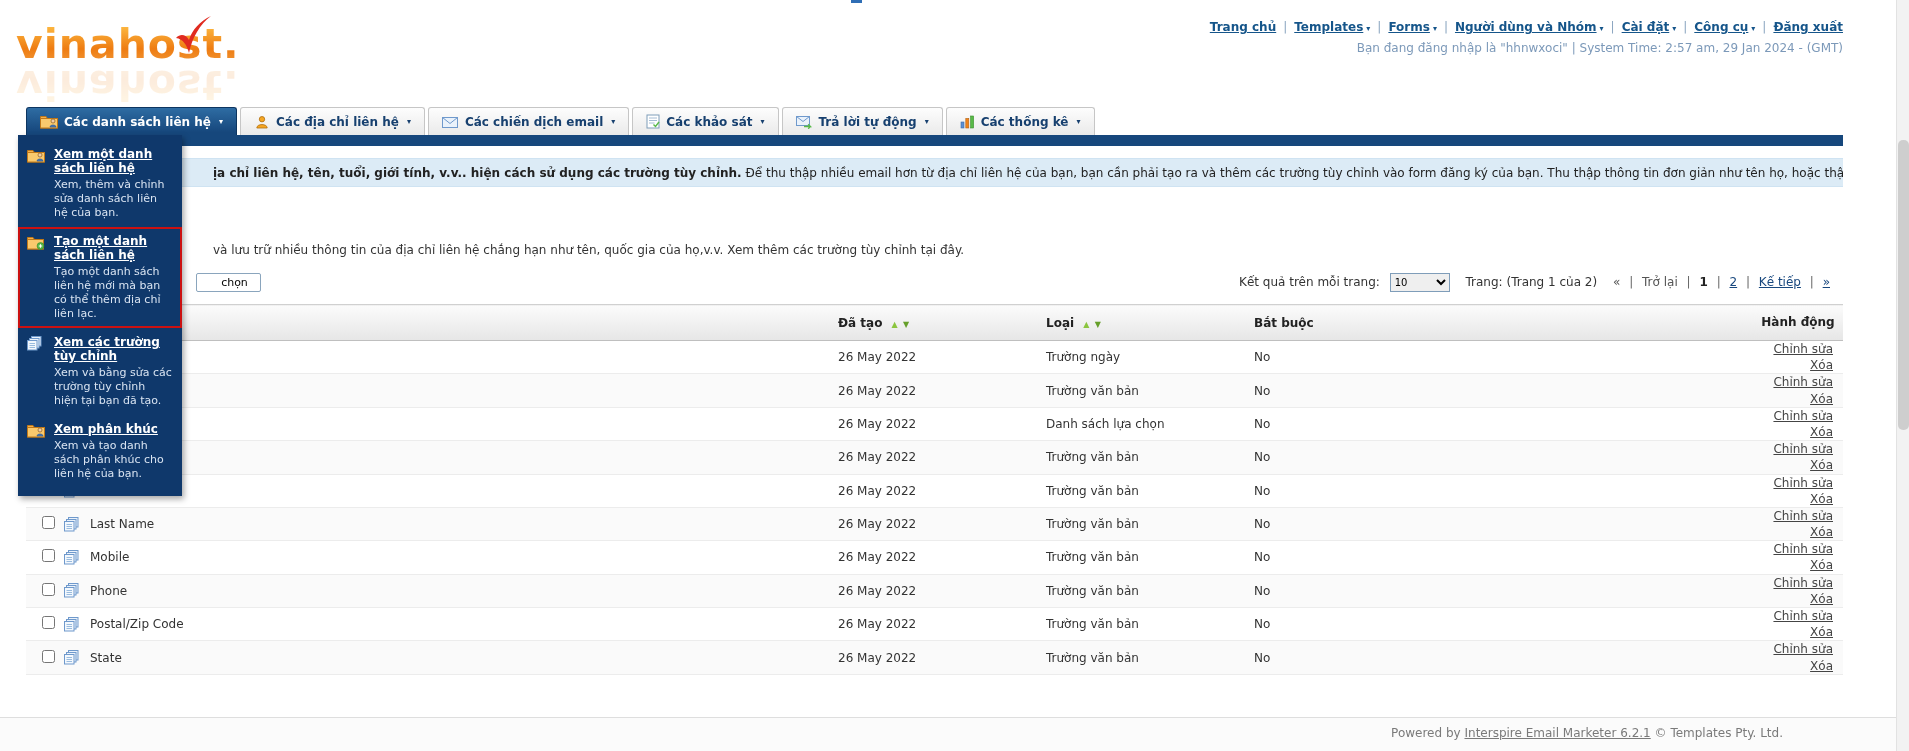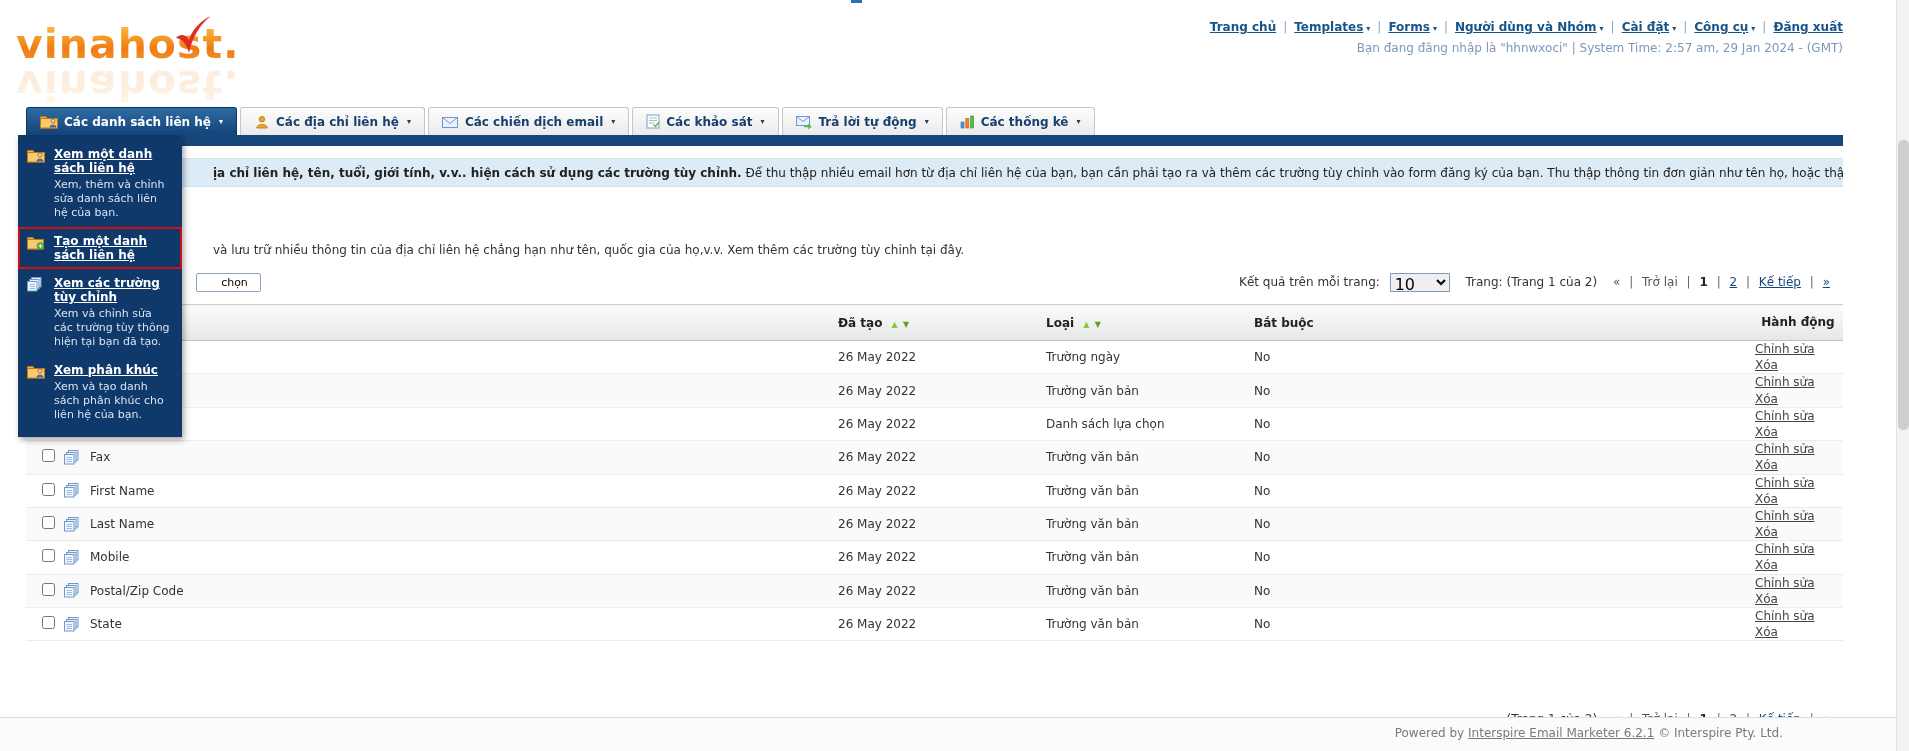--- a/index.html
+++ b/index.html
@@ -52,41 +52,41 @@
   }
   .info-bold { font-weight:bold; }
   .desc-line { margin-top:56px; padding-left:187px; white-space:nowrap; overflow:hidden; }
 
   .toolbar { margin-top:16px; height:21px; position:relative; text-align:right; padding-right:13px; white-space:nowrap; }
   .action-button {
     position:absolute; left:170px; top:0; width:65px; height:19px; background:#fff;
     border:1px solid #8aa5bd; border-radius:2px; font-size:11px; text-align:center;
     padding-left:12px; line-height:16px; font-family:inherit; cursor:pointer;
   }
-  .per-page-select { width:60px; height:19px; border:1px solid #7f9db9; font-size:16px; margin:0 10px 0 6px; vertical-align:middle; font-family:inherit; }
+  .per-page-select { width:60px; height:19px; border:1px solid #7f9db9; font-size:10px; margin:0 10px 0 6px; vertical-align:middle; font-family:inherit; }
   .pg-gap { margin:0 12px 0 2px; }
   .pg-muted { color:#555; }
   .pg-sep { margin:0 5px; color:#666; }
   .pg-current { font-weight:bold; color:#222; }
   .pg-link { color:#17477e; text-decoration:underline; }
 
   
   .fields-table { margin-top:10px; width:100%; border-collapse:collapse; table-layout:fixed; }
   .fields-table th {
     height:36px; background:linear-gradient(180deg,#fbfbfb,#e6e6e6);
     border-top:1px solid #d0d0d0; border-bottom:1px solid #bfbfbf;
     font-weight:bold; text-align:left; vertical-align:middle; padding:0 2px; color:#222;
   }
   .fields-table th.action-th { text-align:center; line-height:1.3; }
   .fields-table td { height:27px; border-bottom:1px solid #ececec; padding:0 2px; vertical-align:middle; }
   .fields-table tr:nth-child(even) td { background:#fafafa; }
   .cb-cell { padding-left:16px !important; }
   .sort-up { color:#8bc53f; font-size:8px; margin-left:5px; cursor:pointer; }
   .sort-down { color:#669f2a; font-size:8px; margin-left:1px; cursor:pointer; }
-  .action-cell { text-align:left; padding-right:10px !important; line-height:1.35; }
+  .action-cell { text-align:right; padding-right:10px !important; line-height:1.35; }
   .action-link { color:#444; text-decoration:underline; }
   .row-cb { width:13px; height:13px; }
 
   .bottom-paging { margin-top:71px; text-align:right; padding-right:13px; white-space:nowrap; }
 
   
   .footer {
     position:absolute; left:0; top:717px; width:1909px; height:34px;
     background:#fbfbfb; border-top:1px solid #dedede; text-align:right;
     padding-right:126px; line-height:31px; color:#7a7a7a;
@@ -339,20 +339,34 @@
           <td class="action-cell"><a class="action-link">Chỉnh sửa</a> <a class="action-link">Xóa</a></td>
         </tr>
         <tr class="row">
           <td class="cb-cell"><input class="row-cb" type="checkbox" style=""></td>
           <td><span class="icon"><svg width="15" height="15" viewBox="0 0 15 15">
                 <rect x="4.5" y="0.5" width="9.5" height="9.5" fill="#eaf2fb" stroke="#6f99cc"></rect>
                 <rect x="2.5" y="2.5" width="9.5" height="9.5" fill="#eaf2fb" stroke="#6f99cc"></rect>
                 <rect x="0.5" y="4.5" width="9.5" height="9.5" fill="#f3f8fd" stroke="#6f99cc"></rect>
                 <path d="M2.5 7.5h5.5M2.5 9.5h5.5M2.5 11.5h5.5" stroke="#8fb3da" stroke-width="0.9"></path>
               </svg></span></td>
+          <td>Phone</td>
+          <td>26 May 2022</td>
+          <td>Trường văn bản</td>
+          <td>No</td>
+          <td class="action-cell"><a class="action-link">Chỉnh sửa</a> <a class="action-link">Xóa</a></td>
+        </tr>
+        <tr class="row">
+          <td class="cb-cell"><input class="row-cb" type="checkbox" style=""></td>
+          <td><span class="icon"><svg width="15" height="15" viewBox="0 0 15 15">
+                <rect x="4.5" y="0.5" width="9.5" height="9.5" fill="#eaf2fb" stroke="#6f99cc"></rect>
+                <rect x="2.5" y="2.5" width="9.5" height="9.5" fill="#eaf2fb" stroke="#6f99cc"></rect>
+                <rect x="0.5" y="4.5" width="9.5" height="9.5" fill="#f3f8fd" stroke="#6f99cc"></rect>
+                <path d="M2.5 7.5h5.5M2.5 9.5h5.5M2.5 11.5h5.5" stroke="#8fb3da" stroke-width="0.9"></path>
+              </svg></span></td>
           <td>Postal/Zip Code</td>
           <td>26 May 2022</td>
           <td>Trường văn bản</td>
           <td>No</td>
           <td class="action-cell"><a class="action-link">Chỉnh sửa</a> <a class="action-link">Xóa</a></td>
         </tr>
         <tr class="row">
           <td class="cb-cell"><input class="row-cb" type="checkbox" style=""></td>
           <td><span class="icon"><svg width="15" height="15" viewBox="0 0 15 15">
                 <rect x="4.5" y="0.5" width="9.5" height="9.5" fill="#eaf2fb" stroke="#6f99cc"></rect>
@@ -397,44 +411,45 @@
       <div class="menu-desc">Xem, thêm và chỉnh sửa danh sách liên hệ của bạn.</div>
     </div>
     <div class="menu-item highlighted">
       <span class="icon menu-icon"><svg width="18" height="15" viewBox="0 0 18 15">
           <path d="M0.5 2.5h5.5l1.5 2h9v9.5H0.5z" fill="#f3b14e" stroke="#c07818"></path>
           <rect x="0.5" y="4.5" width="16" height="9.5" fill="#f9c96d" stroke="#c07818"></rect>
           <circle cx="13.5" cy="11" r="3.4" fill="#58b948" stroke="#3a8f2c" stroke-width="0.7"></circle>
           <path d="M13.5 9.3v3.4M11.8 11h3.4" stroke="#fff" stroke-width="1.1"></path>
         </svg></span>
       <div class="menu-title">Tạo một danh sách liên hệ</div>
+      <div class="menu-desc">Tạo một danh sách liên hệ mới mà bạn có thể thêm địa chỉ liên lạc.</div>
     </div>
     <div class="menu-item">
       <span class="icon menu-icon"><svg width="15" height="15" viewBox="0 0 15 15">
           <rect x="4.5" y="0.5" width="9.5" height="9.5" fill="#eaf2fb" stroke="#6f99cc"></rect>
           <rect x="2.5" y="2.5" width="9.5" height="9.5" fill="#eaf2fb" stroke="#6f99cc"></rect>
           <rect x="0.5" y="4.5" width="9.5" height="9.5" fill="#f3f8fd" stroke="#6f99cc"></rect>
           <path d="M2.5 7.5h5.5M2.5 9.5h5.5M2.5 11.5h5.5" stroke="#8fb3da" stroke-width="0.9"></path>
         </svg></span>
       <div class="menu-title">Xem các trường tùy chỉnh</div>
-      <div class="menu-desc">Xem và chỉnh sửa các trường tùy thông hiện tại bạn đã tạo.</div>
+      <div class="menu-desc">Xem và bằng sửa các trường tùy chỉnh hiện tại bạn đã tạo.</div>
     </div>
     <div class="menu-item">
       <span class="icon menu-icon"><svg width="18" height="15" viewBox="0 0 18 15">
           <path d="M0.5 2.5h5.5l1.5 2h10v9.5H0.5z" fill="#f3b14e" stroke="#c07818"></path>
           <rect x="0.5" y="4.5" width="17" height="9.5" fill="#f9c96d" stroke="#c07818"></rect>
           <circle cx="13" cy="7" r="2" fill="#f0cda6" stroke="#8a5a20" stroke-width="0.7"></circle>
           <path d="M10 13c0-2.6 6-2.6 6 0z" fill="#4a7dbd" stroke="#2f5a92" stroke-width="0.7"></path>
         </svg></span>
       <div class="menu-title">Xem phân khúc</div>
       <div class="menu-desc">Xem và tạo danh sách phân khúc cho liên hệ của bạn.</div>
     </div>
   </div>
 
 <div class="footer">
   <span>Powered by</span>
   <a class="footer-link">Interspire Email Marketer 6.2.1</a>
-  <span>© Interspire Pty. Ltd.</span>
+  <span>© Templates Pty. Ltd.</span>
 </div>
 
 <div class="scrollbar">
   <div class="scroll-thumb"></div>
 </div>
 
 </body></html>

